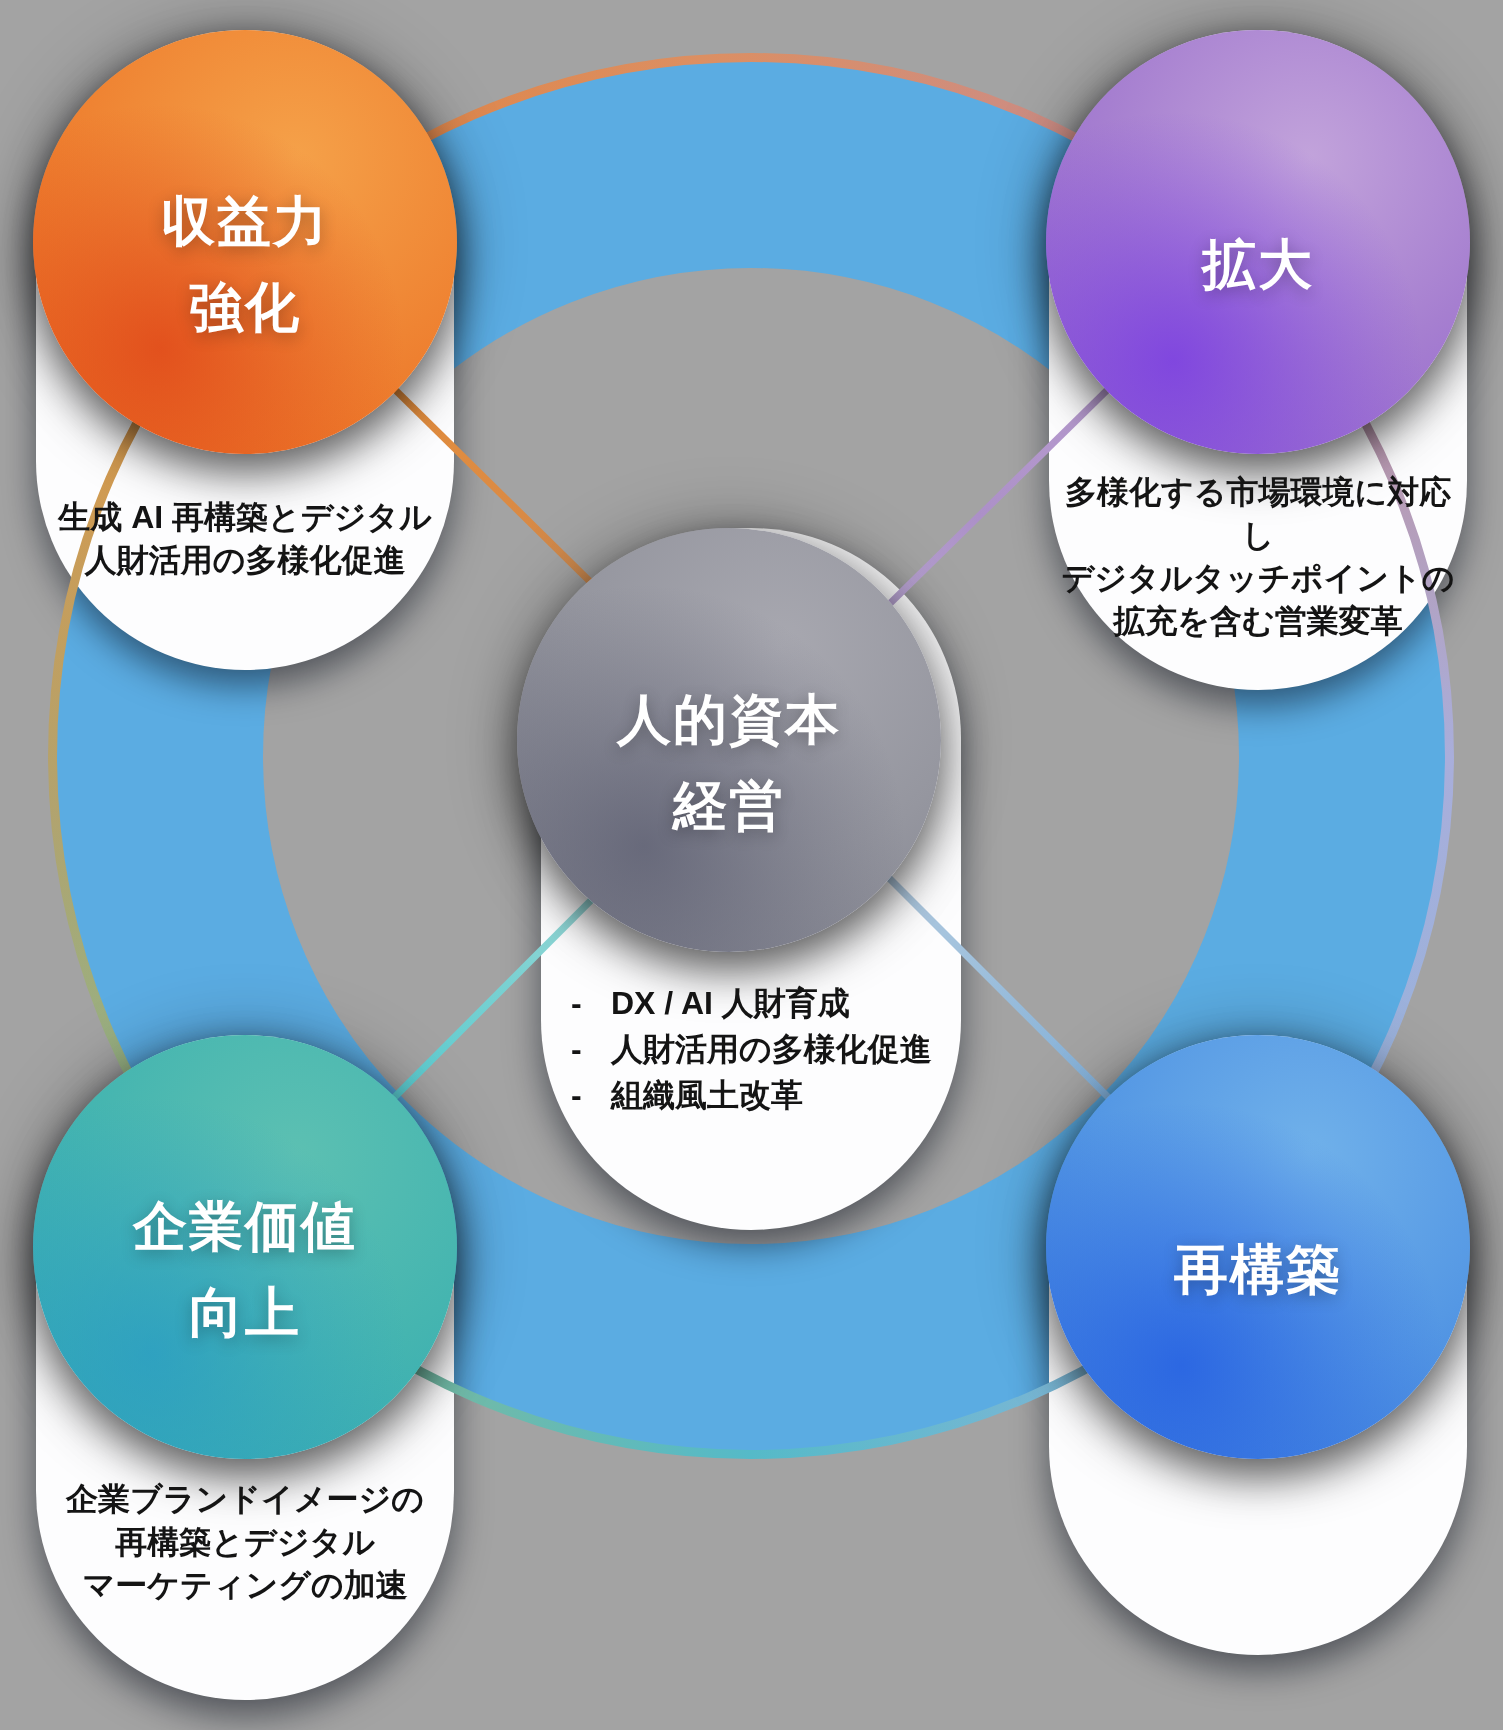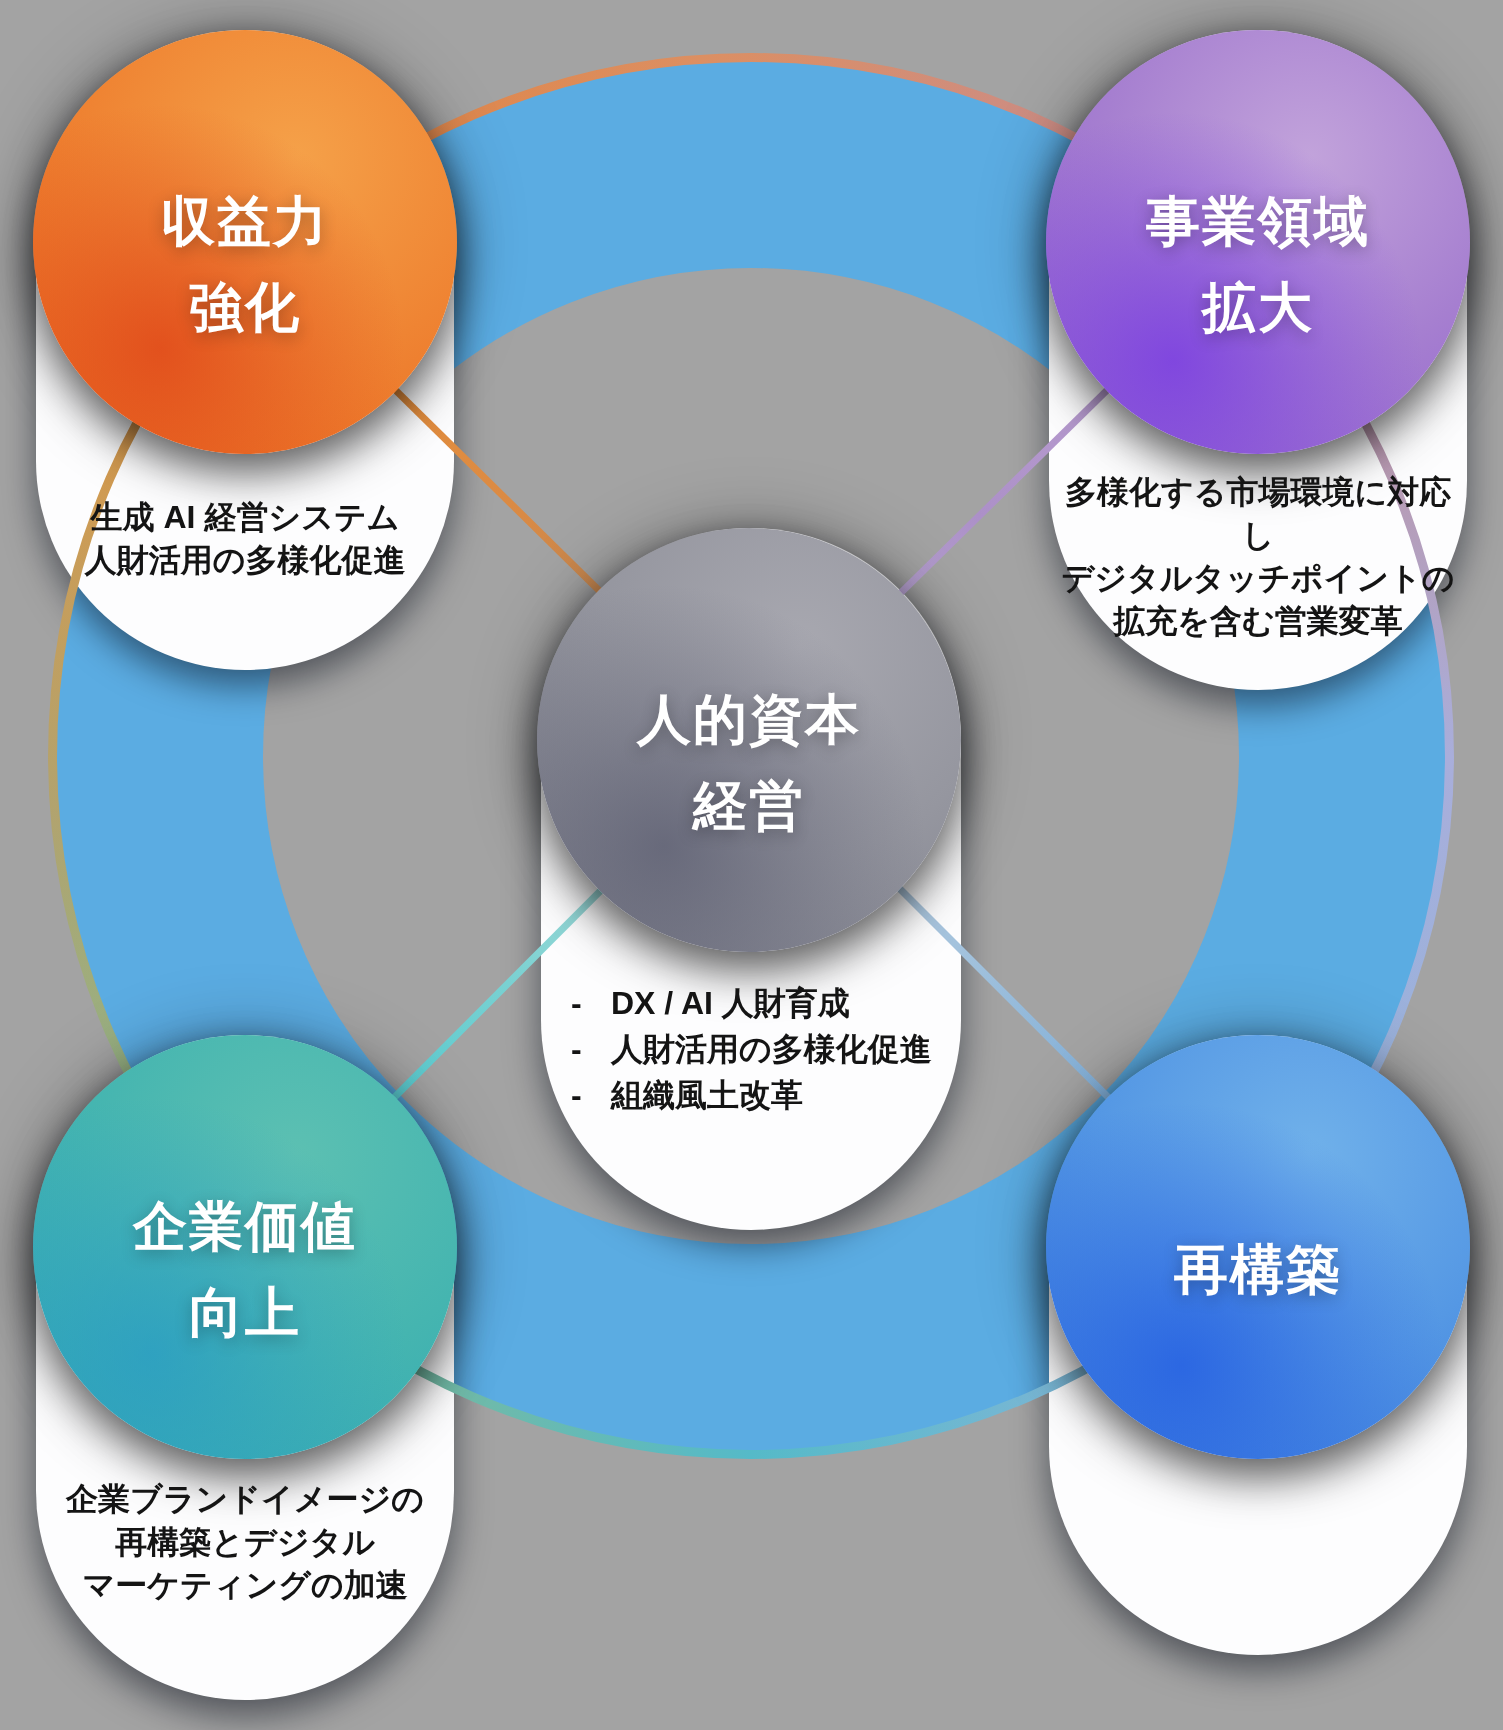--- a/index.html
+++ b/index.html
@@ -29,21 +29,21 @@
                radial-gradient(circle at 62% 30%, #F5A149 0%, #EF8433 52%, #E9691F 100%); }
   .circle-tr { left:1046px; top:30px;
     background:radial-gradient(circle at 30% 78%, rgba(121,60,226,.82), rgba(121,60,226,0) 56%),
                radial-gradient(circle at 62% 30%, #C2A3DB 0%, #A67FD0 52%, #9060CE 100%); }
   .circle-bl { left:33px;  top:1035px;
     background:radial-gradient(circle at 28% 75%, rgba(35,150,202,.6), rgba(35,150,202,0) 58%),
                radial-gradient(circle at 62% 28%, #5CC0B2 0%, #45B5B0 52%, #33A8B4 100%); }
   .circle-br { left:1046px; top:1035px;
     background:radial-gradient(circle at 32% 78%, rgba(36,94,226,.82), rgba(36,94,226,0) 60%),
                radial-gradient(circle at 62% 28%, #70B1EA 0%, #5598E4 52%, #3A7BDC 100%); }
-  .circle-c  { left:537px; top:528px;
+  .circle-c  { left:517px; top:528px;
     background:radial-gradient(circle at 30% 75%, rgba(88,90,110,.72), rgba(88,90,110,0) 60%),
                radial-gradient(circle at 62% 28%, #A8A8B0 0%, #95969F 52%, #7E808C 100%); }
 
   .title {
     position:absolute; inset:0; display:flex; flex-direction:column; align-items:center;
     justify-content:center; transform:translateY(22px);
     color:#FFFFFF; font-size:54px; font-weight:700; line-height:86px; letter-spacing:2px;
     text-shadow:0 4px 16px rgba(0,0,0,.30); text-align:center;
   }
 
@@ -137,21 +137,20 @@
   </svg>
 
   <div class="circle circle-tl">
     <div class="title">
       <span>収益力</span>
       <span>強化</span>
     </div>
   </div>
   <div class="circle circle-tr">
     <div class="title">
-      <span>事業領域</span>
       <span>拡大</span>
     </div>
   </div>
   <div class="circle circle-bl">
     <div class="title">
       <span>企業価値</span>
       <span>向上</span>
     </div>
   </div>
   <div class="circle circle-br">
@@ -160,21 +159,21 @@
     </div>
   </div>
   <div class="circle circle-c">
     <div class="title">
       <span>人的資本</span>
       <span>経営</span>
     </div>
   </div>
 
   <div class="desc desc-tl">
-    <div>生成 AI 経営システム</div>
+    <div>生成 AI 再構築とデジタル</div>
     <div>人財活用の多様化促進</div>
   </div>
   <div class="desc desc-tr">
     <div>多様化する市場環境に対応し</div>
     <div>デジタルタッチポイントの</div>
     <div>拡充を含む営業変革</div>
   </div>
   <div class="desc desc-bl">
     <div>企業ブランドイメージの</div>
     <div>再構築とデジタル</div>

